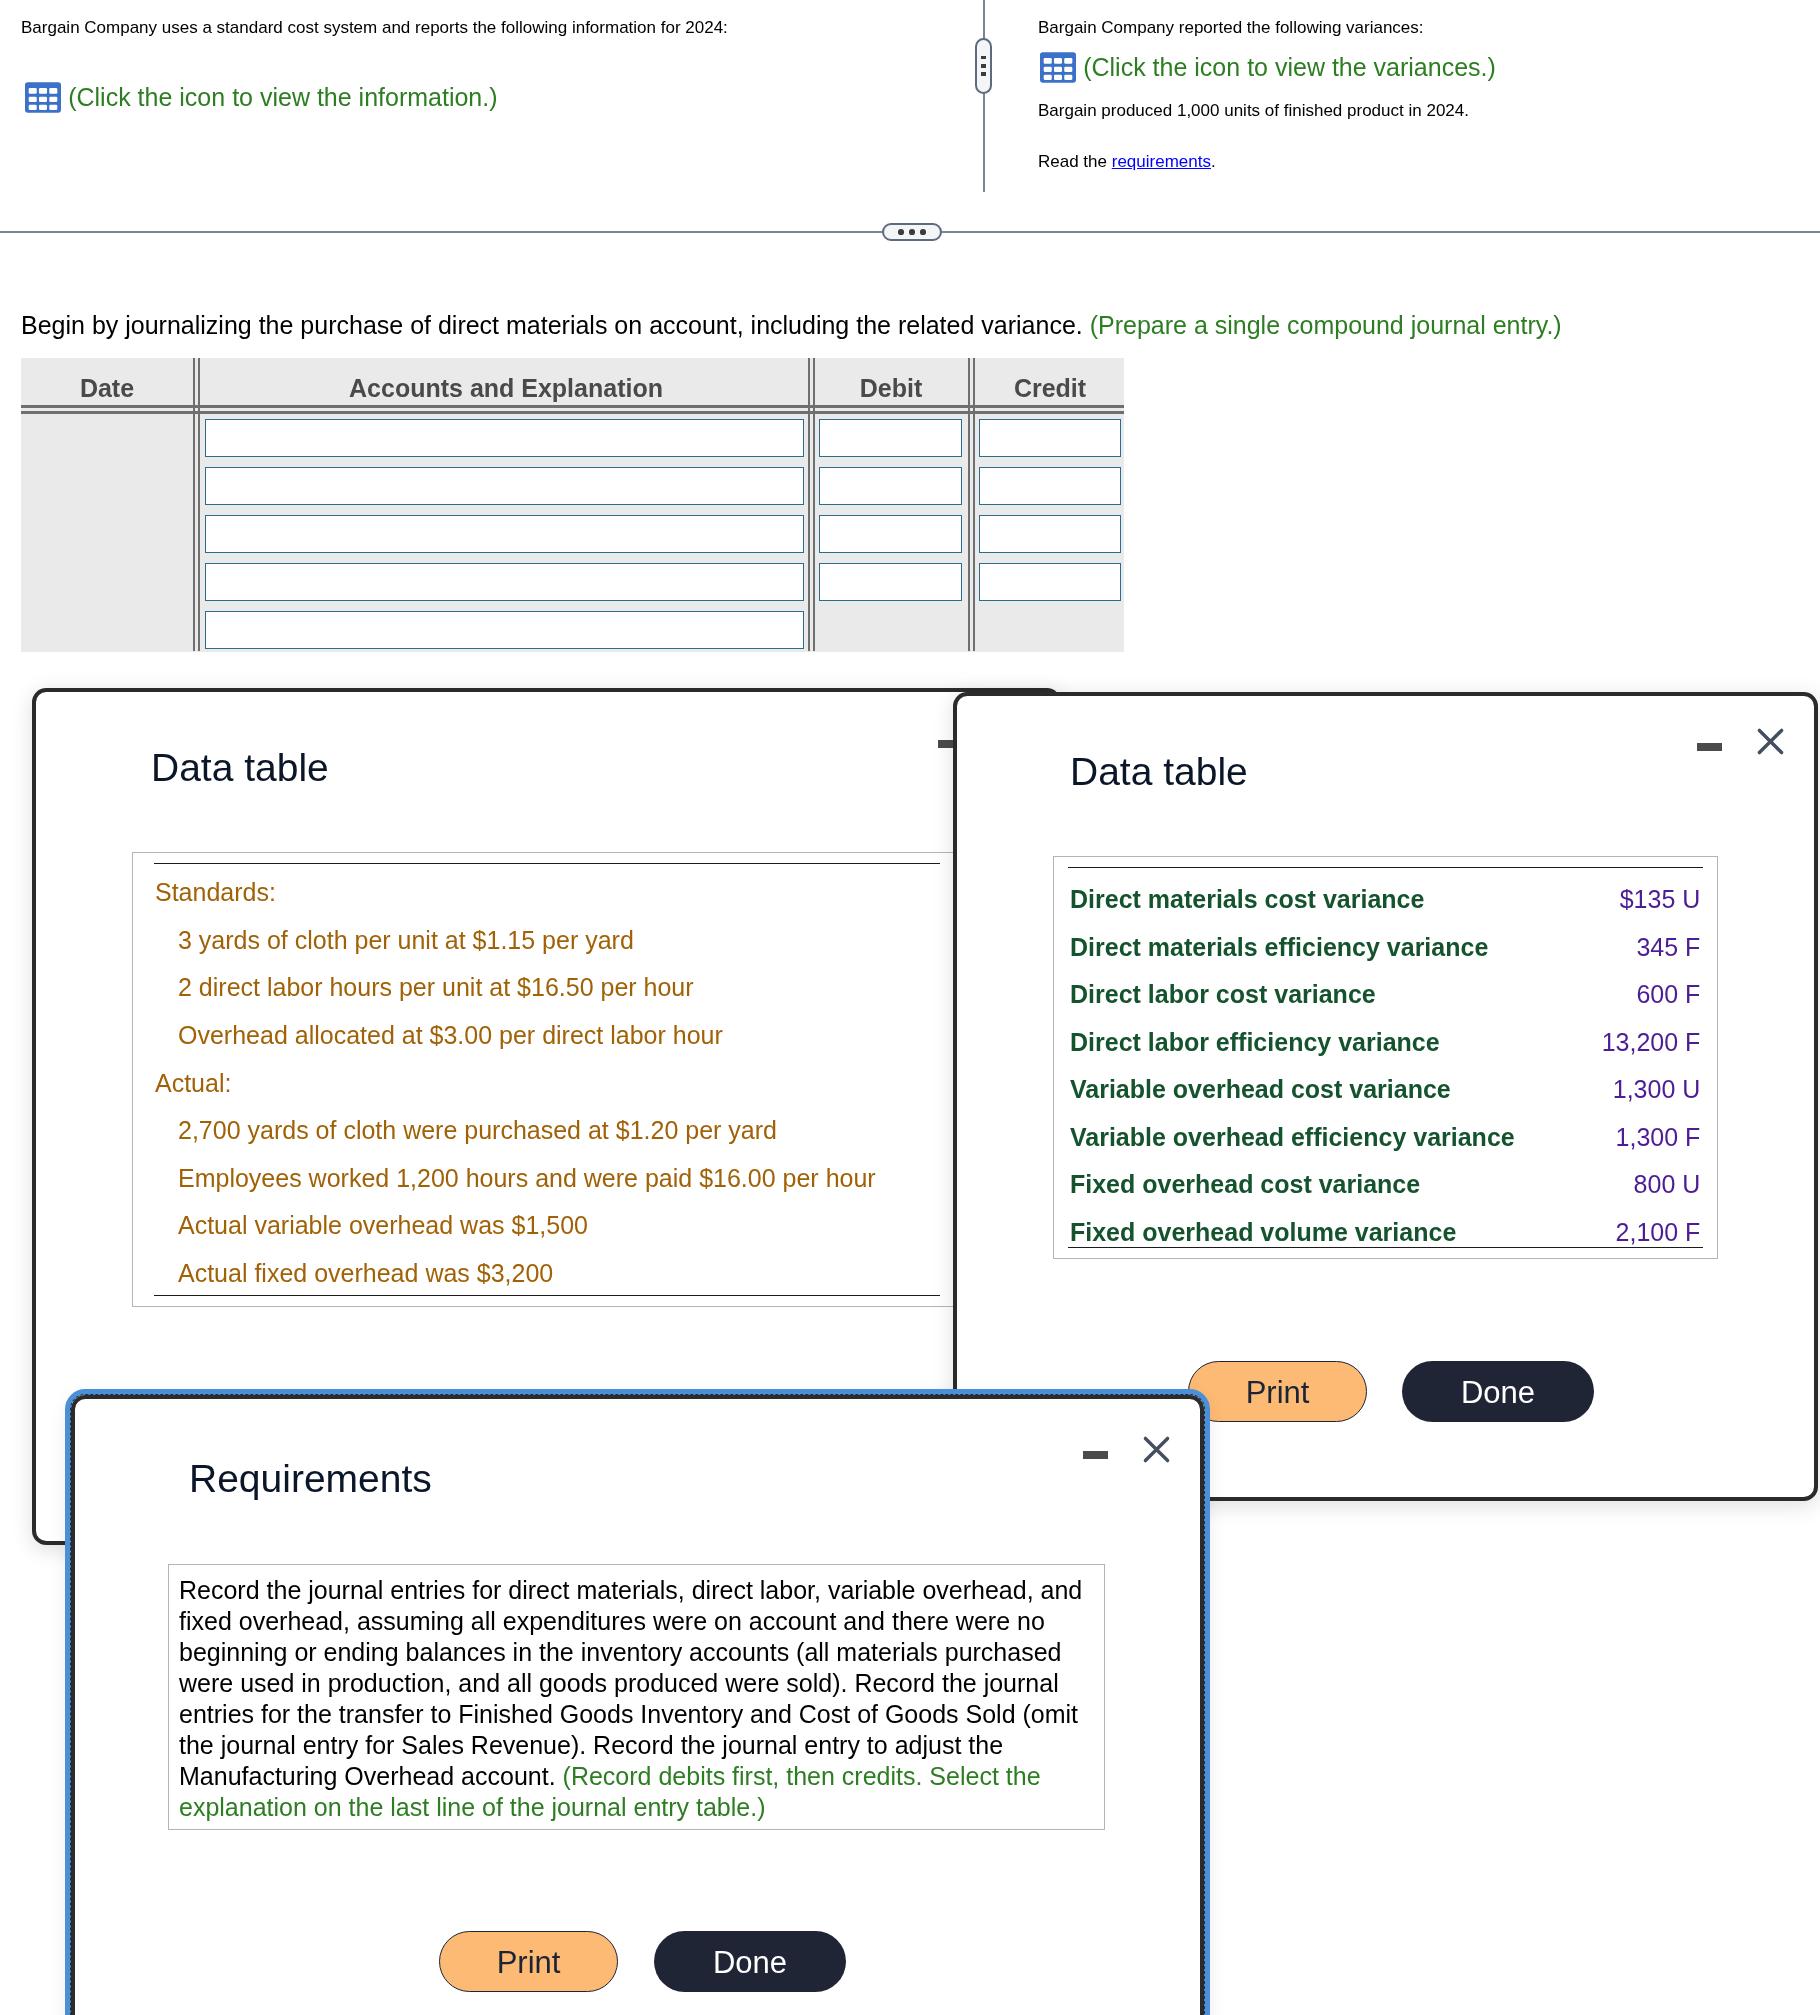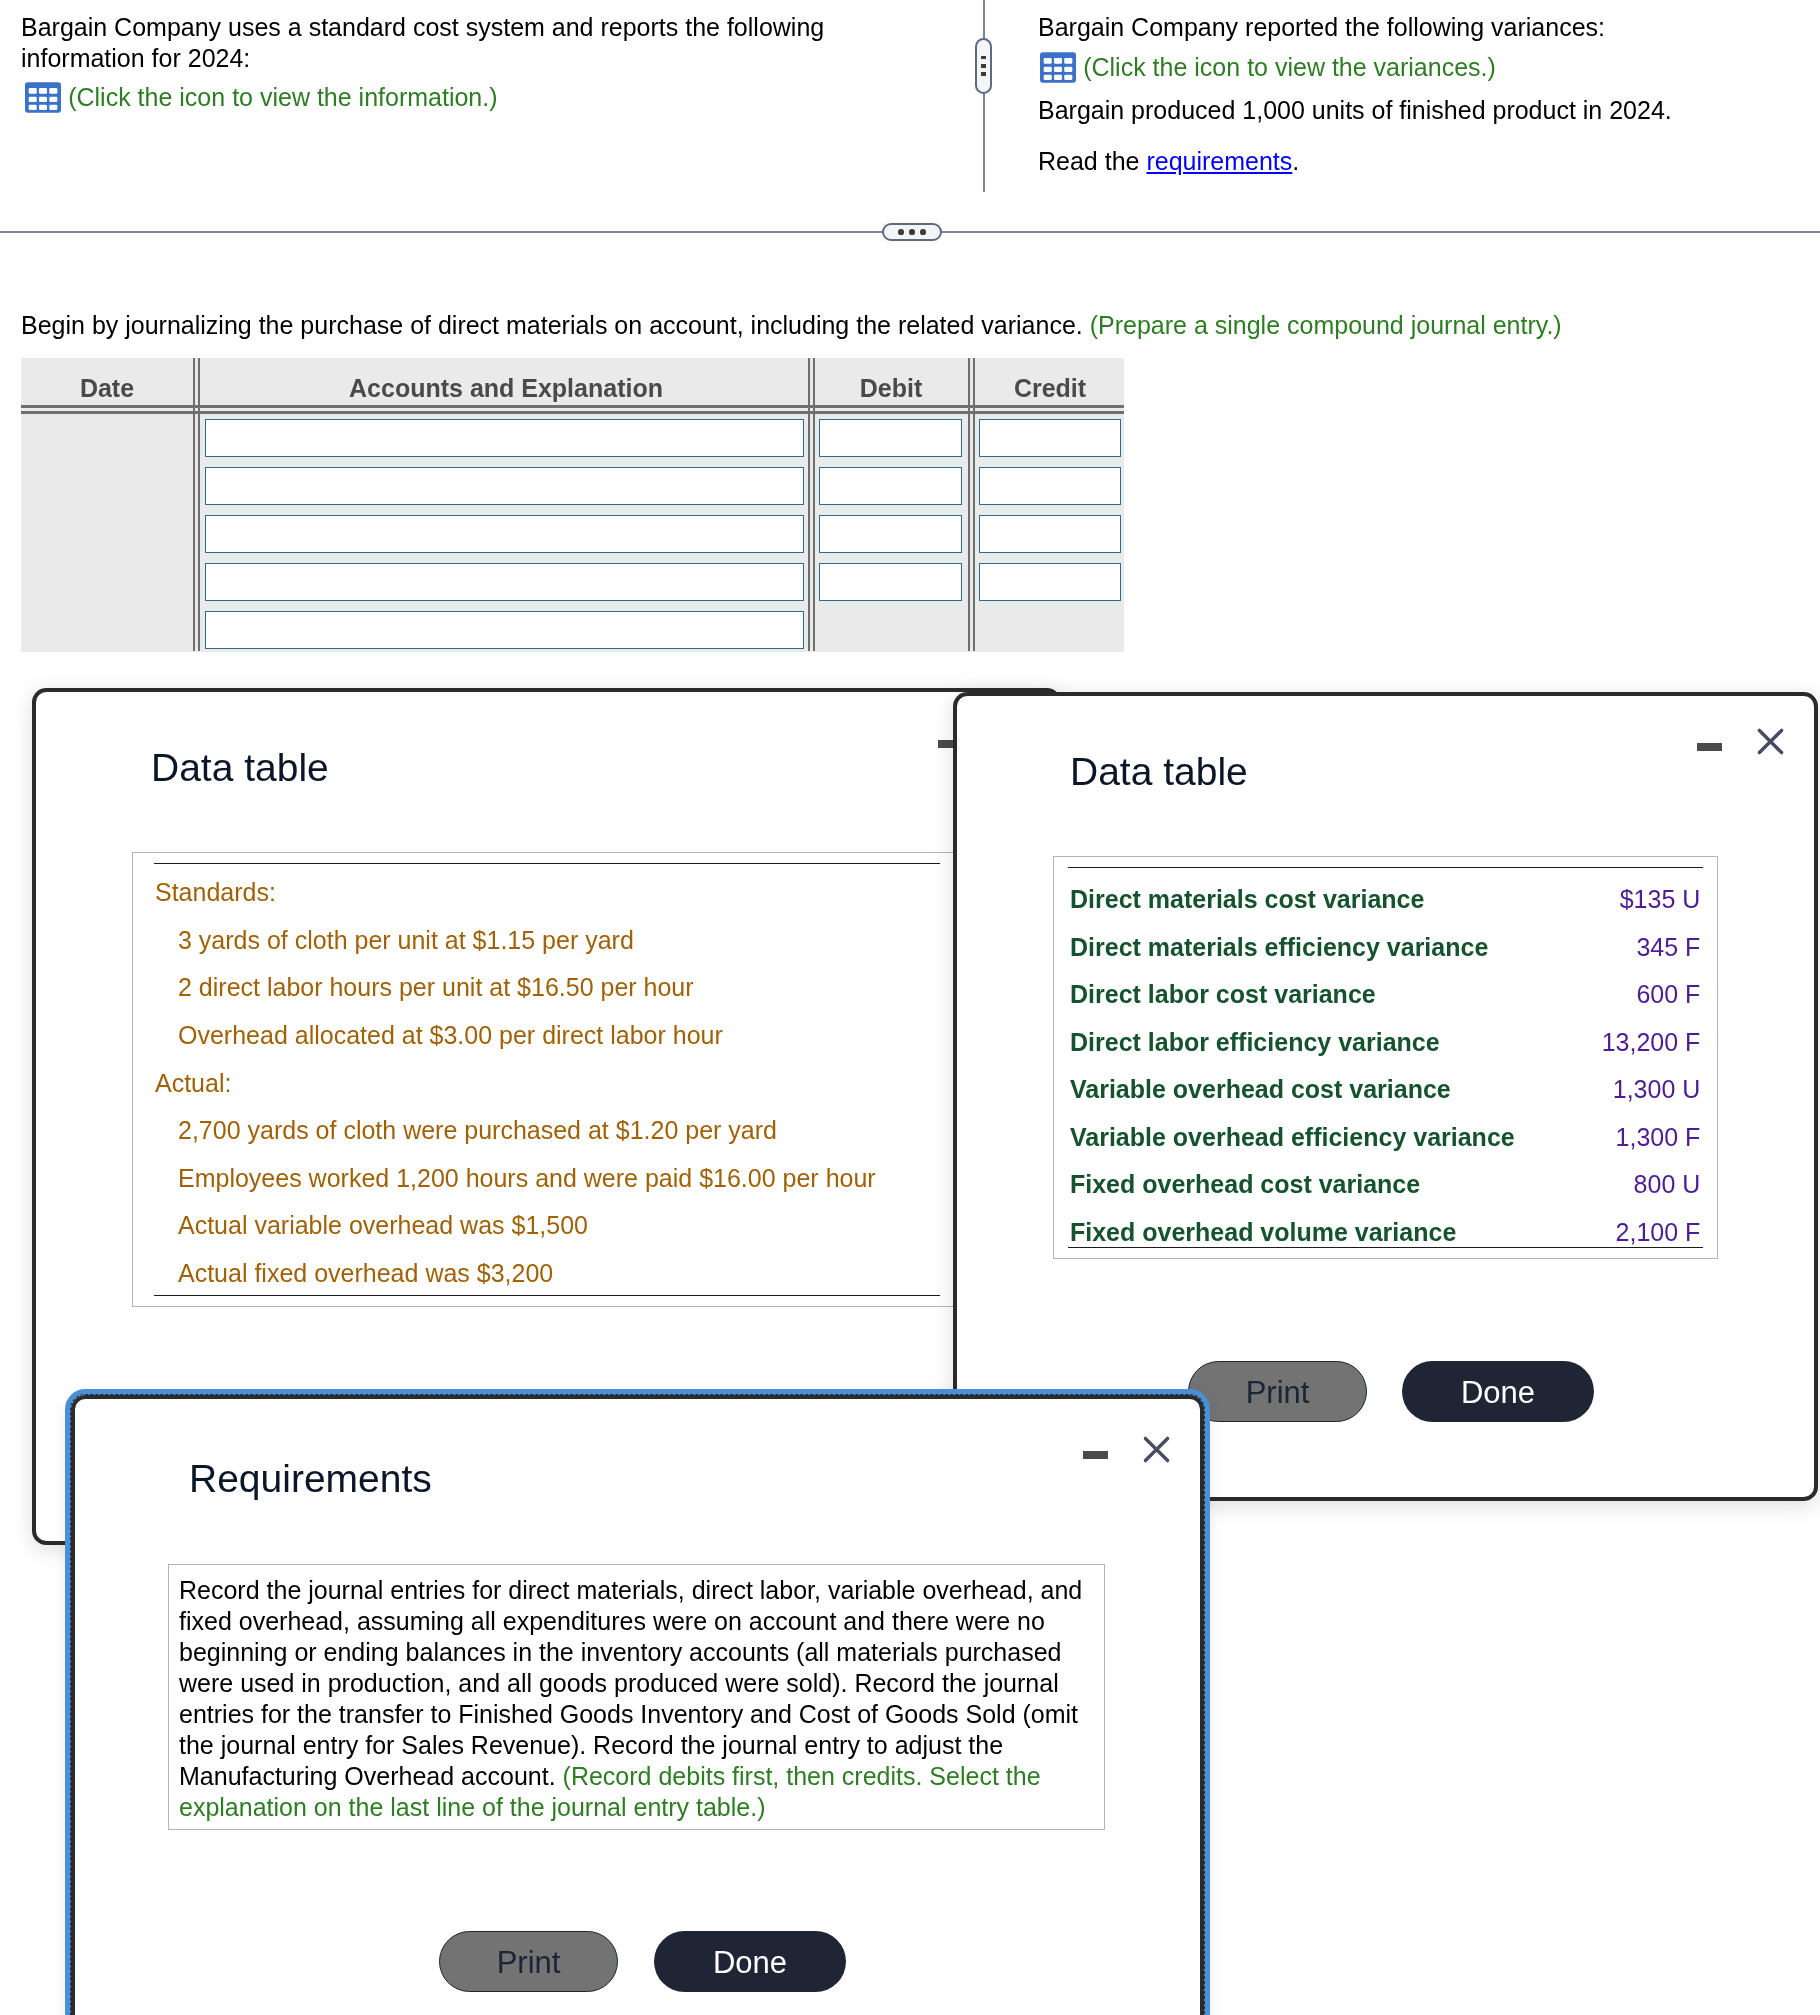--- a/index.html
+++ b/index.html
@@ -2,21 +2,21 @@
 <html><head>
 <meta charset="utf-8">
 <style>
   html,body{margin:0;padding:0;}
   body{width:1820px;height:2015px;position:relative;background:#fff;
        font-family:"Liberation Sans",sans-serif;overflow:hidden;
        -webkit-font-smoothing:antialiased;}
   .abs{position:absolute;}
 
   
-  .ptext{position:absolute;font-size:25px;line-height:31px;color:#000;}
+  .ptext{position:absolute;font-size:17px;line-height:31px;color:#000;}
   .hintline{position:absolute;display:flex;align-items:center;font-size:25px;}
   .green{color:#2d7d22;}
   .tbl-ico{width:36px;height:31px;display:inline-block;flex:0 0 auto;}
   a.req{color:#0000ff;text-decoration:underline;}
 
   
   #vsplit{left:983px;top:0px;width:2.3px;height:192px;background:#7b8596;}
   #vsplit-handle{left:975px;top:38px;width:17px;height:56px;border:2.1px solid #5c6b80;
                  border-radius:8.6px;background:#f4f5f7;box-sizing:border-box;}
   .vdot{position:absolute;left:50%;margin-left:-2.1px;width:4.2px;height:3.8px;background:#3c3c3c;}
@@ -45,21 +45,21 @@
   
   .dlg{position:absolute;background:#fff;border:4.1px solid #2b2b2b;border-radius:14.3px;
        box-shadow:0 4.8px 21px rgba(0,0,0,.13);box-sizing:border-box;}
   .dlg-title{font-size:39px;line-height:45px;color:#0b1628;font-weight:normal;}
   .winbtns{position:absolute;display:flex;align-items:flex-start;}
   .btn-min{width:25px;height:8.6px;background:#4b4b4b;margin-top:14.5px;}
   .btn-x{width:27px;height:27px;display:block;}
   .modal-box{border:1px solid #b4b4b4;background:#fff;box-sizing:border-box;}
   .rule{border-top:1.9px solid #1b1b1b;}
   .btn{font-size:31px;border-radius:32.5px;display:flex;align-items:center;justify-content:center;box-sizing:border-box;padding-top:3.8px;}
-  .btn-print{border:1.9px solid #1c2436;background:#737373;color:#1c2436;}
+  .btn-print{border:1.9px solid #1c2436;background:#fdba74;color:#1c2436;}
   .btn-done{background:#1f2534;color:#fff;}
 
   .focusdash{position:absolute;left:-5.4px;top:-5.4px;right:-5.4px;bottom:-5.4px;
              border:1.3px dashed #2b2b2b;border-radius:15.3px;pointer-events:none;}
 
   
   .std-line{position:absolute;left:22px;font-size:25px;color:#a16207;white-space:nowrap;}
   .std-line.ind{left:45px;}
   .var-row{position:absolute;left:16px;right:16.7px;font-size:25px;display:flex;justify-content:space-between;}
   .var-label{color:#14532d;font-weight:bold;}

